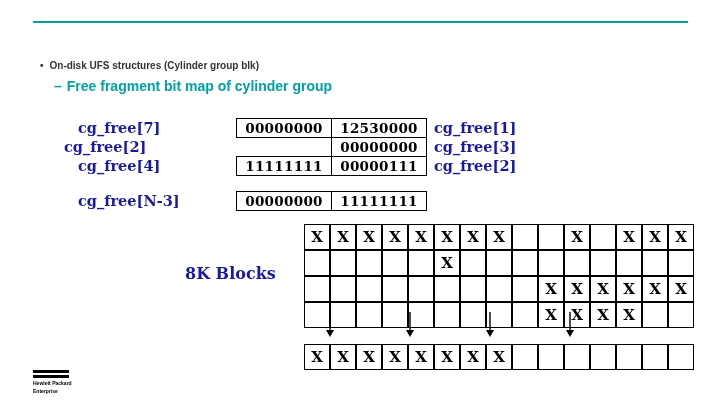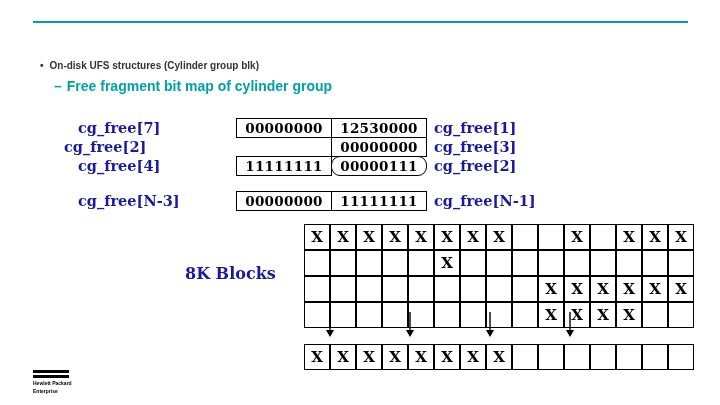--- a/index.html
+++ b/index.html
@@ -155,27 +155,26 @@
   </div>
 
   <div class="cgl" style="left:78px; top:119px;">cg_free[7]</div>
   <div class="cgl" style="left:64px; top:138px;">cg_free[2]</div>
   <div class="cgl" style="left:78px; top:157px;">cg_free[4]</div>
   <div class="cgl" style="left:78px; top:192px;">cg_free[N-3]</div>
 
   <div class="cgl" style="left:434px; top:119px;">cg_free[1]</div>
   <div class="cgl" style="left:434px; top:138px;">cg_free[3]</div>
   <div class="cgl" style="left:434px; top:157px;">cg_free[2]</div>
-  <div class="cgl" style="left:434px; top:192px;">cg_free[N-1]</div>
 
   <div class="bitbox" style="left:236px; top:118px; width:96px; height:20px;">00000000</div>
   <div class="bitbox" style="left:331px; top:118px; width:96px; height:20px;">12530000</div>
   <div class="bitbox" style="left:331px; top:137px; width:96px; height:20px;">00000000</div>
   <div class="bitbox" style="left:236px; top:156px; width:96px; height:20px;">11111111</div>
-  <div class="bitbox" style="left:331px; top:156px; width:96px; height:20px;border-radius:9px;">00000111</div>
+  <div class="bitbox" style="left:331px; top:156px; width:96px; height:20px;">00000111</div>
 
   <div class="bitbox" style="left:236px; top:191px; width:96px; height:20px;">00000000</div>
   <div class="bitbox" style="left:331px; top:191px; width:96px; height:20px;">11111111</div>
 
   <div class="blocklabel" style="left:185px; top:264px;">8K Blocks</div>
 
   <div id="top-grid">
       <div class="cell" style="left: 304px; top: 224px; width: 26px; height: 26px;">X</div>
       <div class="cell" style="left: 330px; top: 224px; width: 26px; height: 26px;">X</div>
       <div class="cell" style="left: 356px; top: 224px; width: 26px; height: 26px;">X</div>

